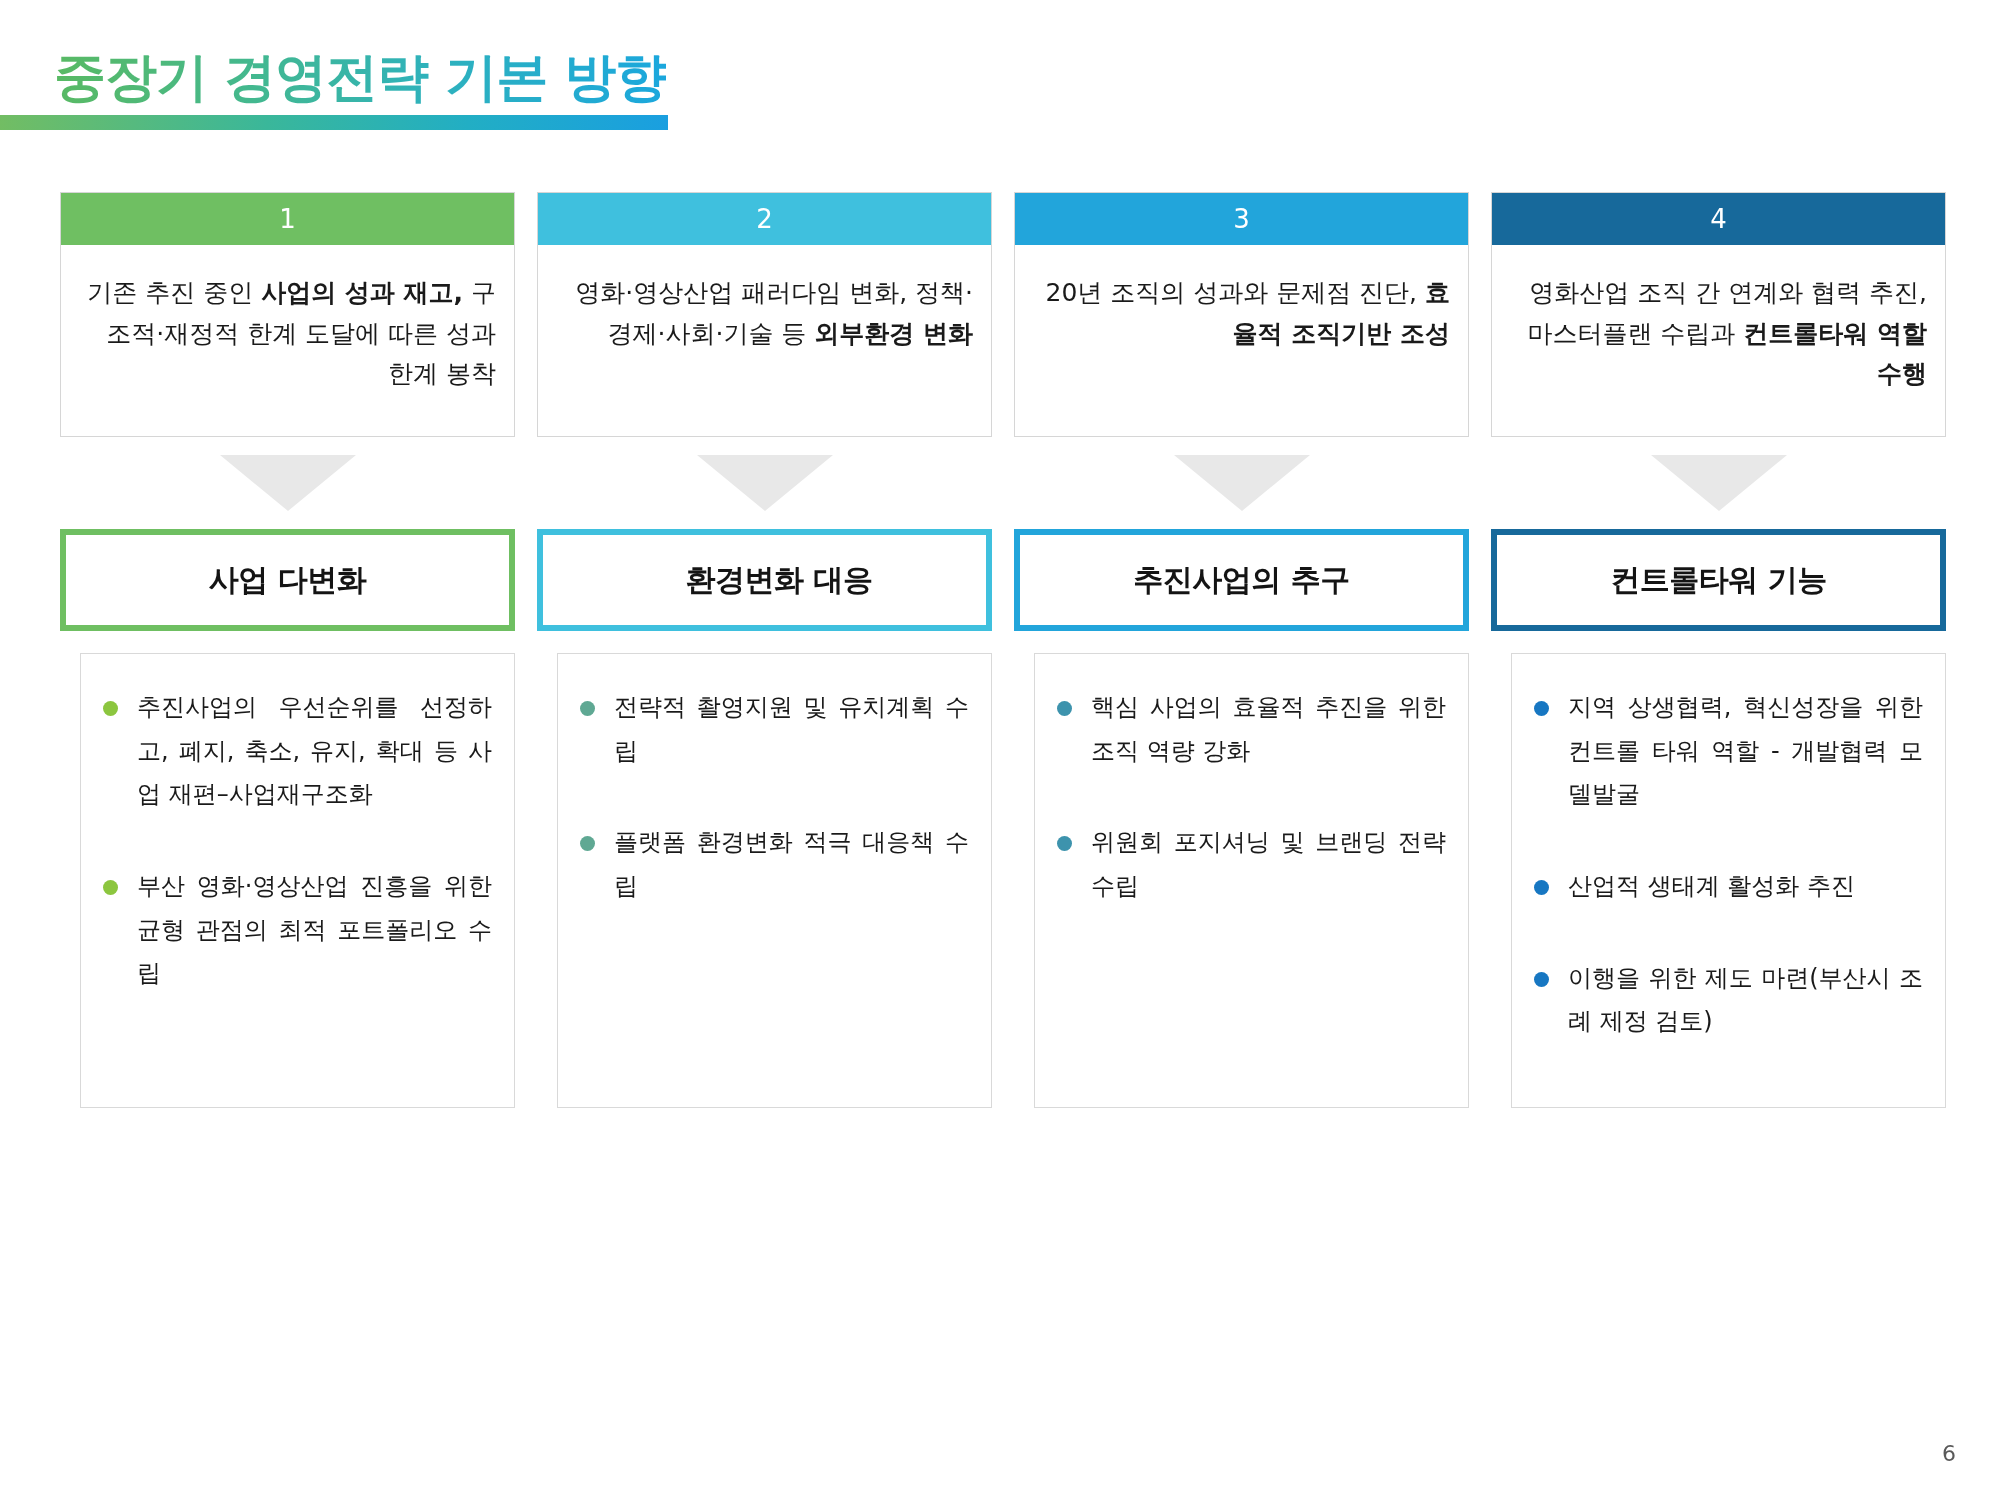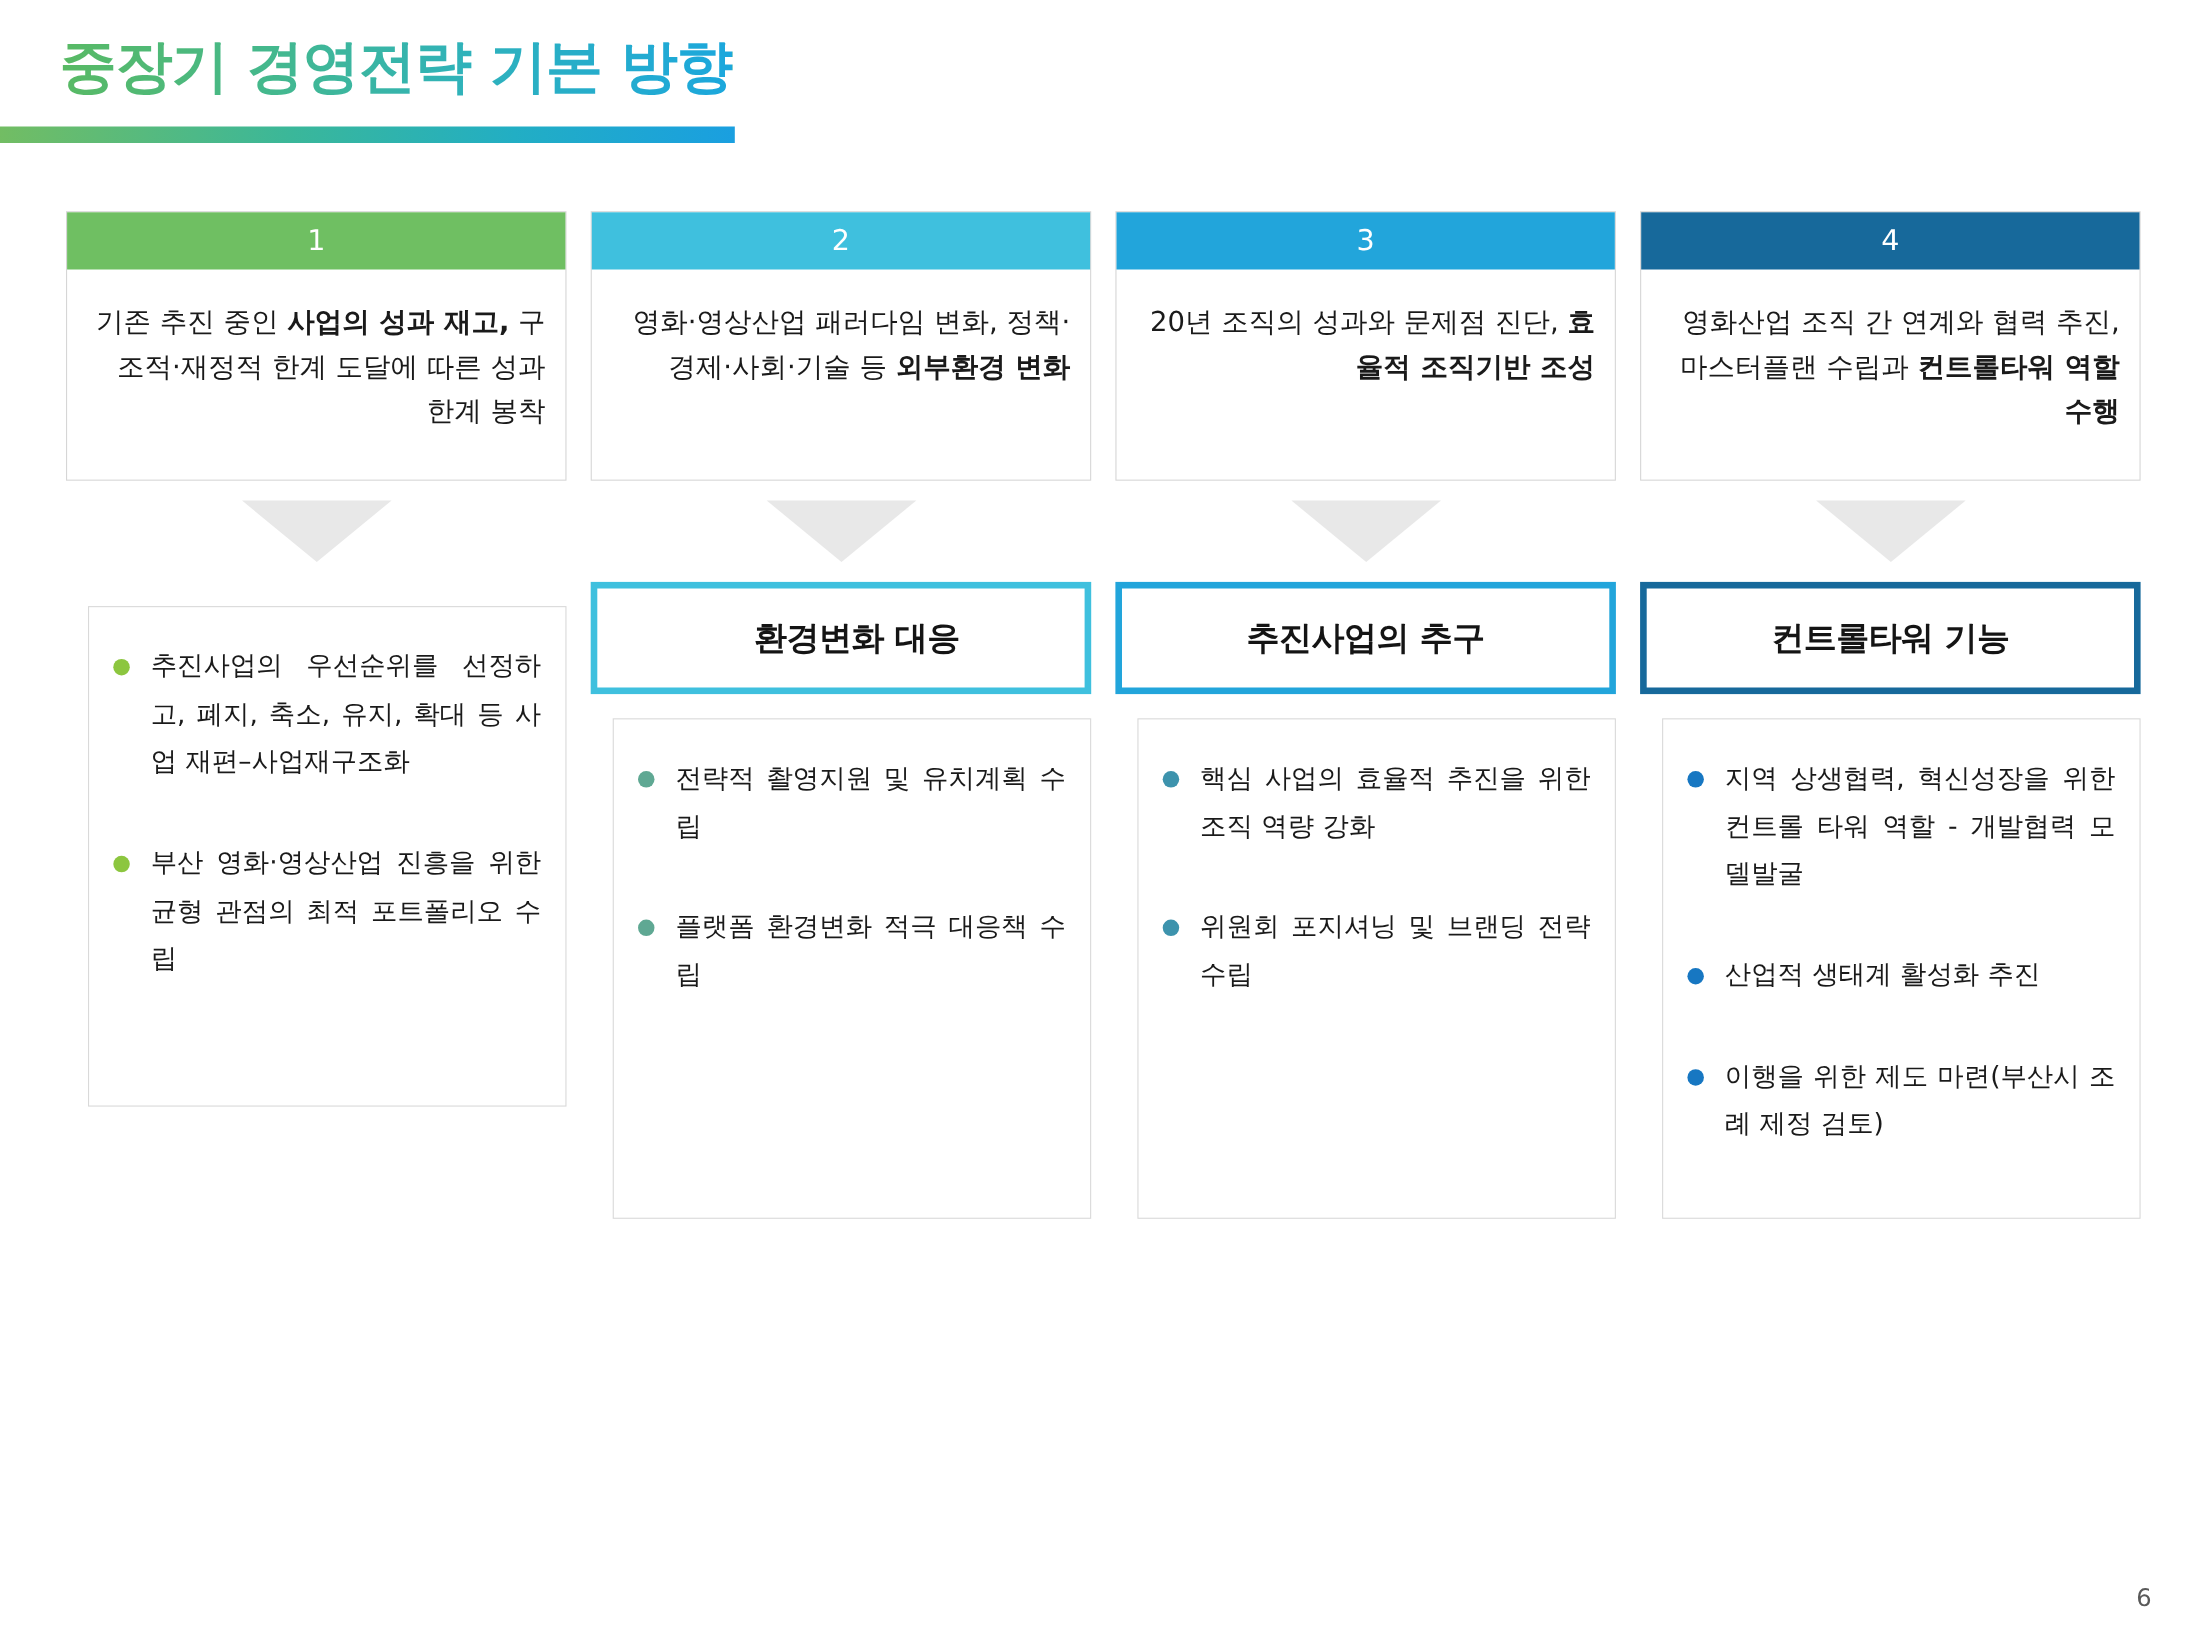--- a/index.html
+++ b/index.html
@@ -13,21 +13,21 @@
     font-family: "DejaVu Sans", "Liberation Sans", sans-serif;
     color: #111111;
     position: relative;
     overflow: hidden;
   }
 
   
   .title-wrap {
     position: absolute;
     left: 0;
-    top: 32px;
+    top: 48px;
     width: 2000px;
   }
   .slide-title {
     margin: 0;
     padding: 0 0 0 54px;
     font-size: 52px;
     font-weight: 700;
     letter-spacing: -1px;
     line-height: 1.15;
     background-image: linear-gradient(90deg, #5fba58 0%, #43b88f 35%, #2fb2bb 62%, #1ba7dd 100%);
@@ -193,20 +193,23 @@
       </div>
       <div class="card-body">
         <p>
           <span>기존 추진 중인 </span><b>사업의 성과 재고,</b><span> 구조적·재정적 한계 도달에 따른 성과 한계 봉착</span>
         </p>
       </div>
     </div>
     <div class="arrow-row">
       <div class="arrow-down"></div>
     </div>
+    <div class="label-box" style="border-color: rgb(111, 191, 98);">
+      <span>사업 다변화</span>
+    </div>
     <div class="card-bullets">
       <ul class="bullets">
         <li><span class="dot" style="background: rgb(140, 198, 63);"></span><span>추진사업의 우선순위를 선정하고, 폐지, 축소, 유지, 확대 등 사업 재편–사업재구조화</span></li>
         <li><span class="dot" style="background: rgb(140, 198, 63);"></span><span>부산 영화·영상산업 진흥을 위한 균형 관점의 최적 포트폴리오 수립</span></li>
       </ul>
     </div>
   </div>
 
   <div class="col">
     <div class="card-top">

